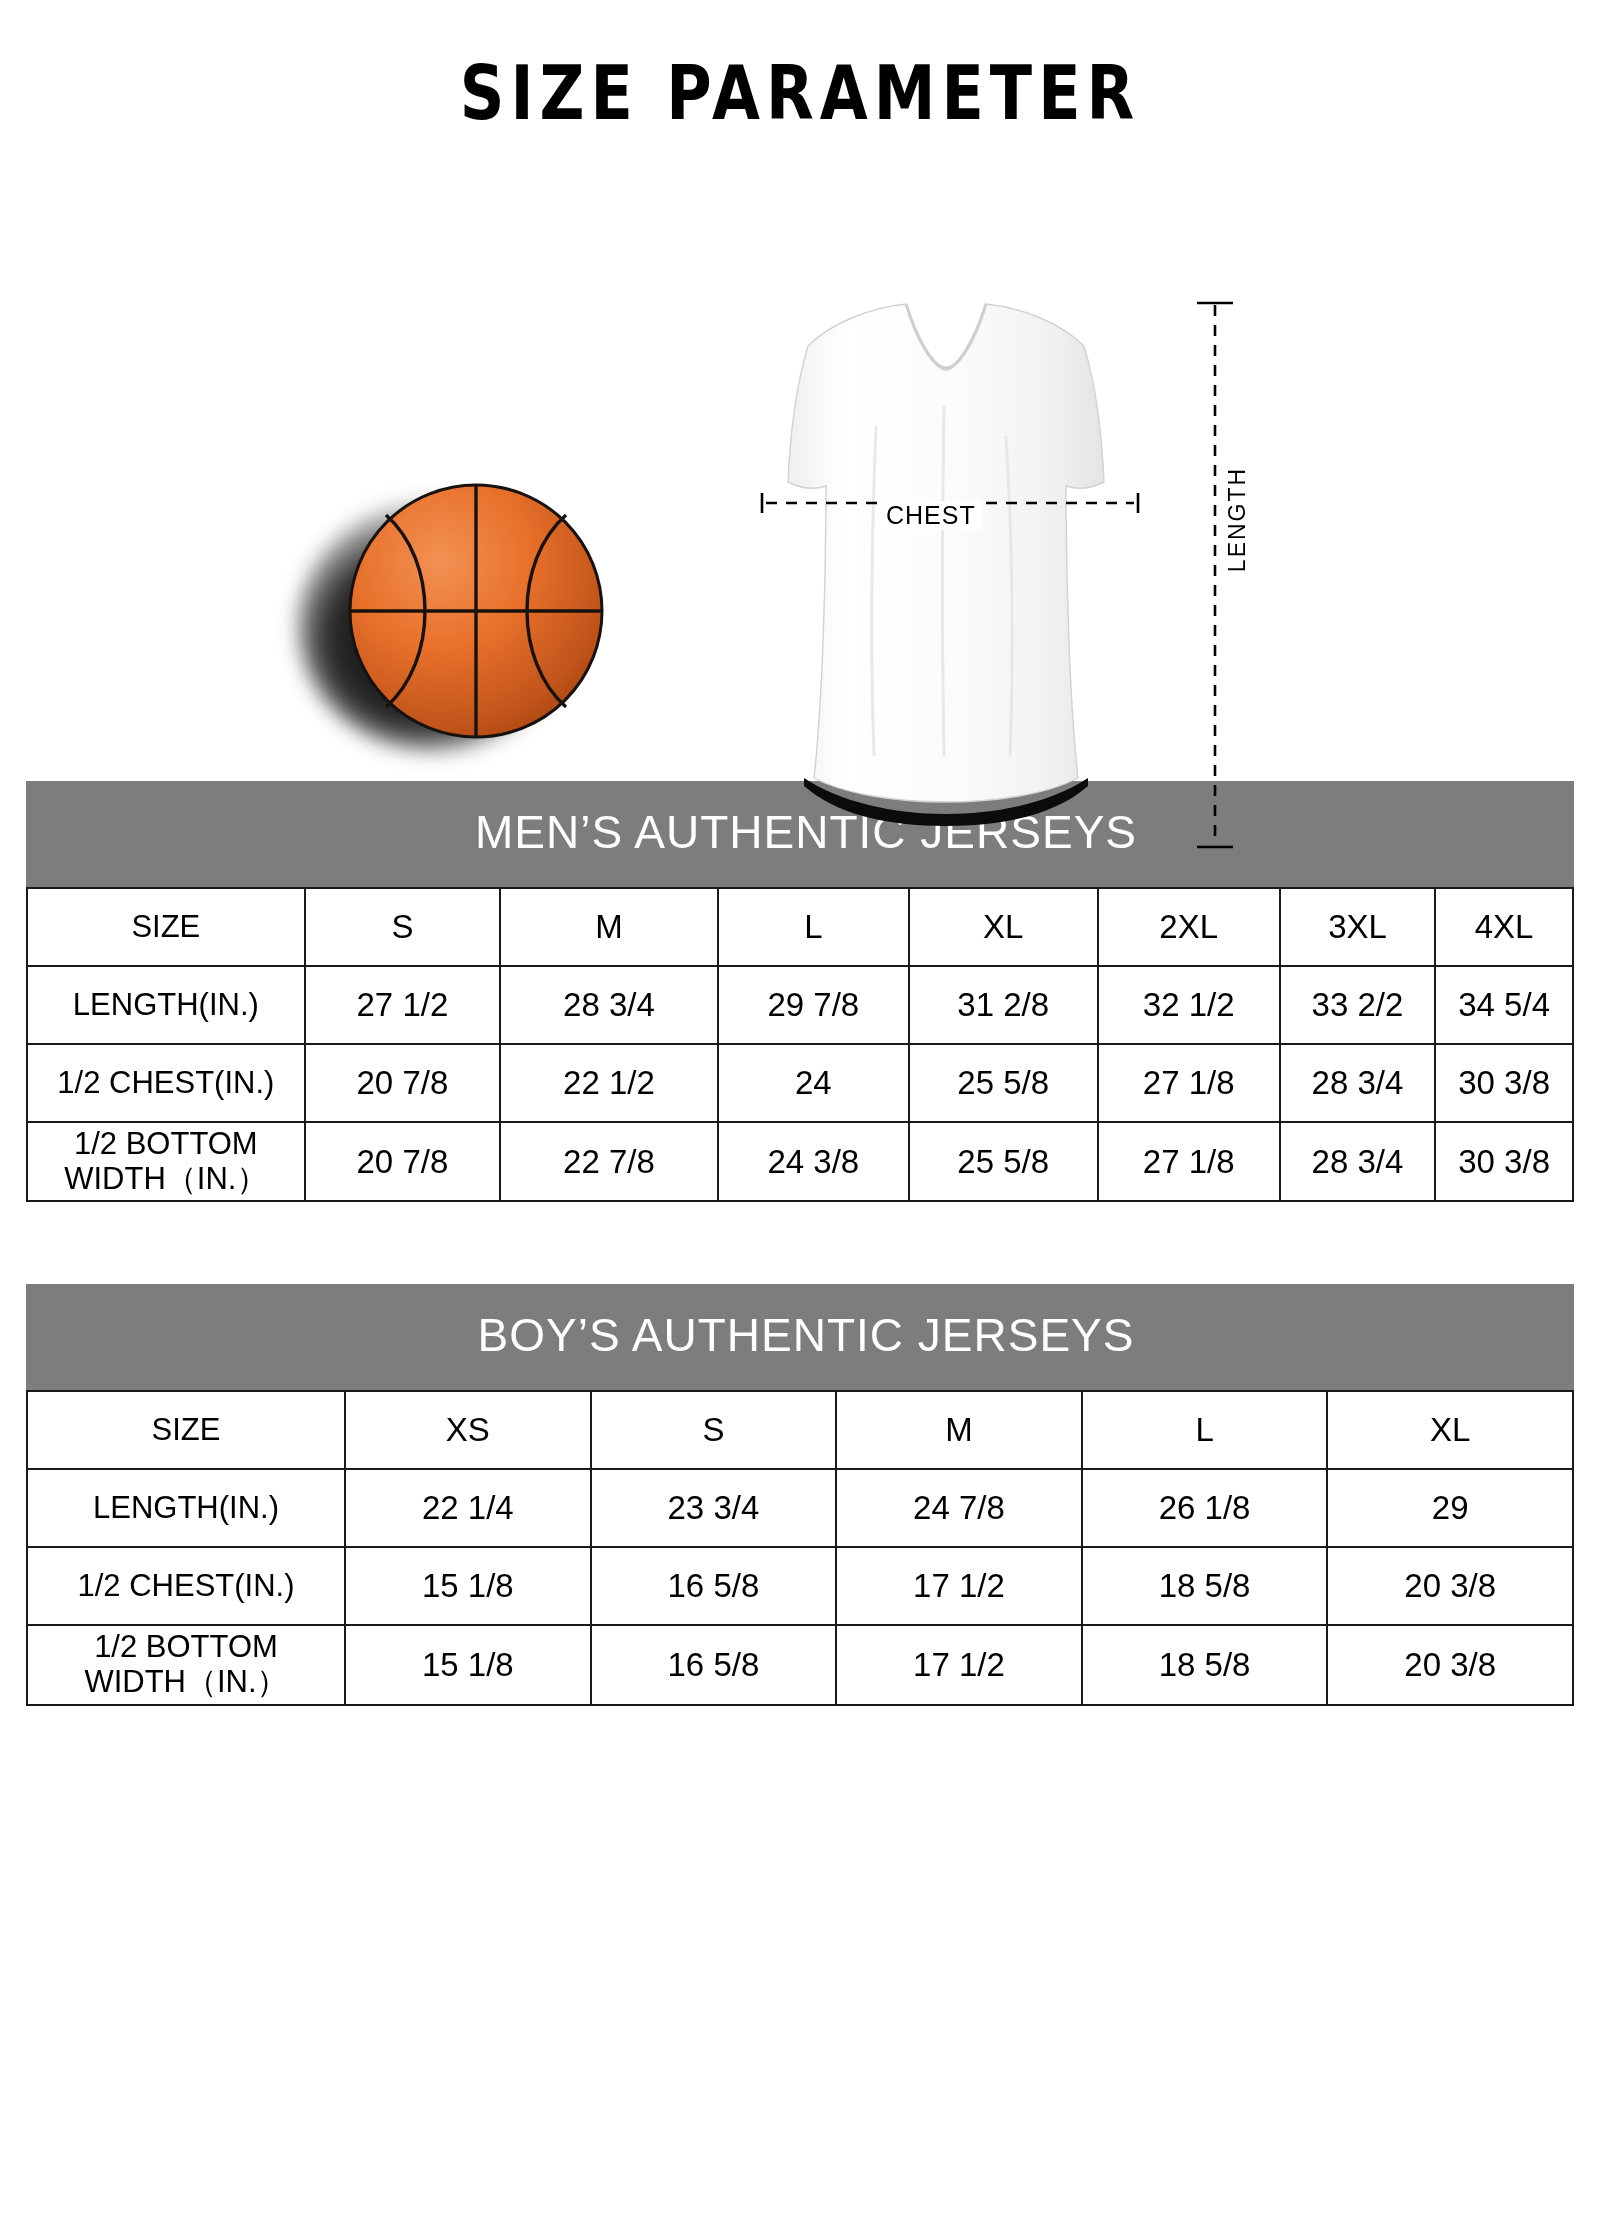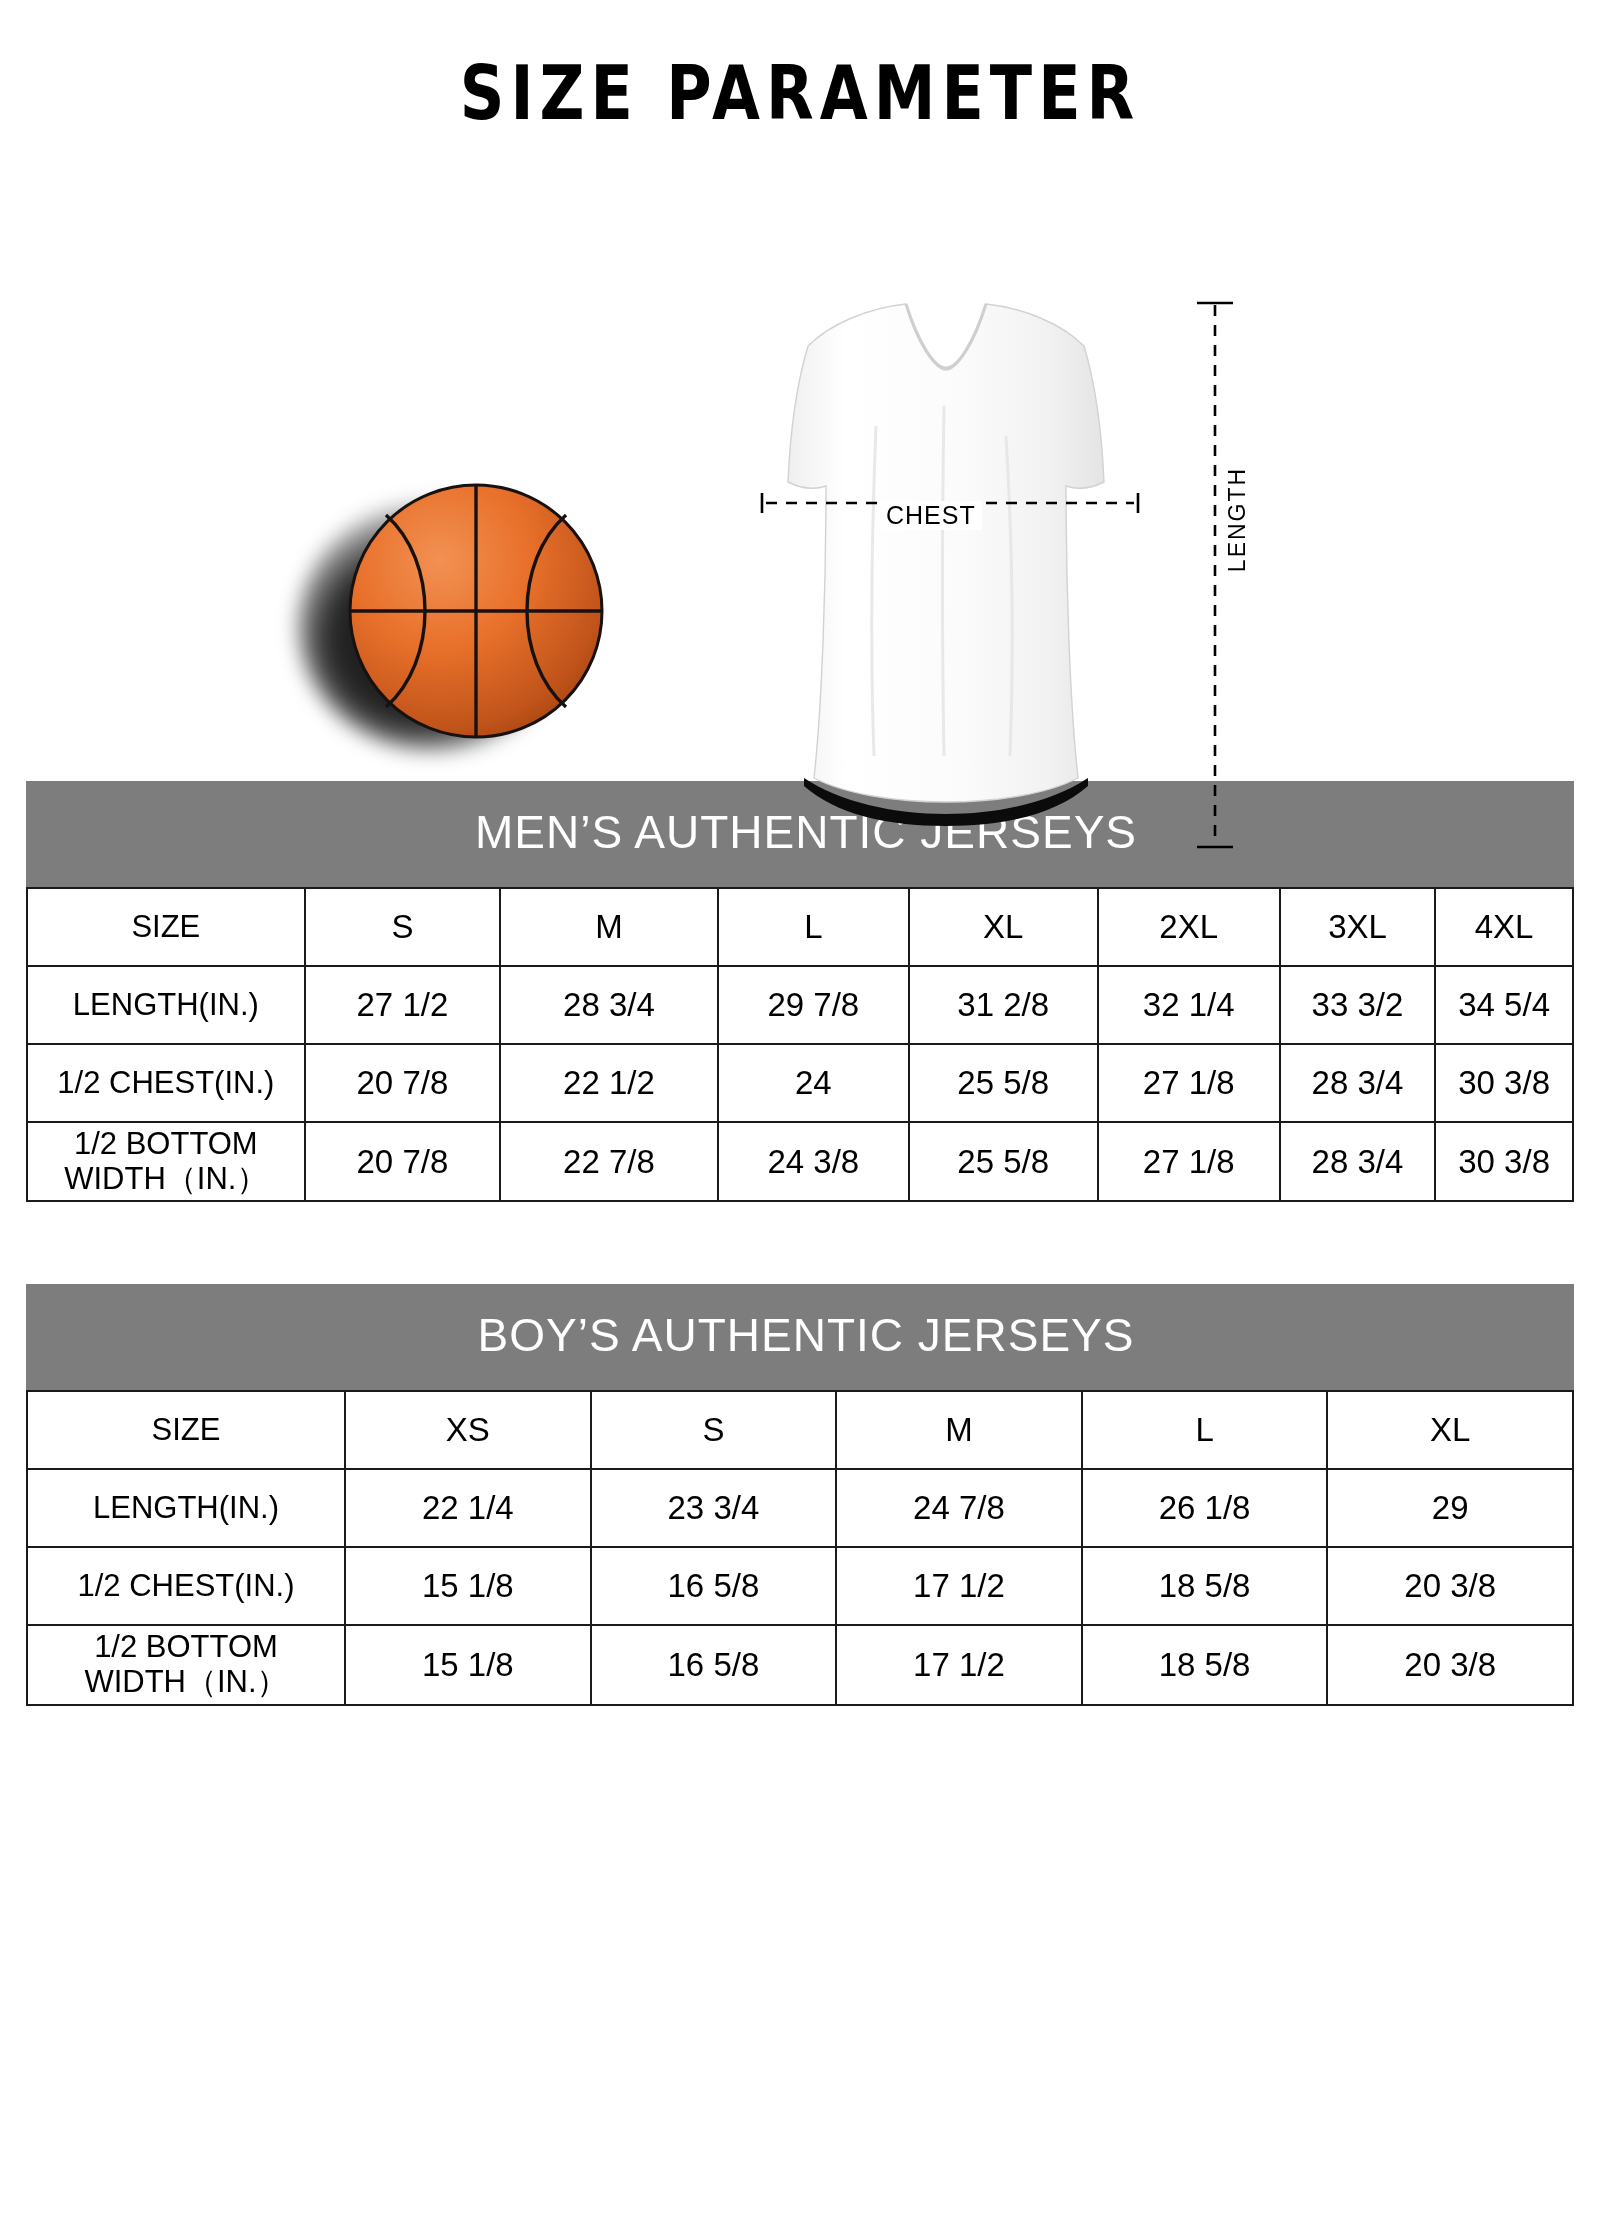--- a/index.html
+++ b/index.html
@@ -206,22 +206,22 @@
       <td class="c-2xl">2XL</td>
       <td class="c-3xl">3XL</td>
       <td class="c-4xl">4XL</td>
     </tr>
     <tr>
       <td class="rowhead">LENGTH(IN.)</td>
       <td>27  1/2</td>
       <td>28  3/4</td>
       <td>29  7/8</td>
       <td>31  2/8</td>
-      <td>32  1/4</td>
-      <td>33  3/2</td>
+      <td>32  1/2</td>
+      <td>33  2/2</td>
       <td>34  5/4</td>
     </tr>
     <tr>
       <td class="rowhead">1/2 CHEST(IN.)</td>
       <td>20  7/8</td>
       <td>22  1/2</td>
       <td>24</td>
       <td>25  5/8</td>
       <td>27  1/8</td>
       <td>28  3/4</td>

